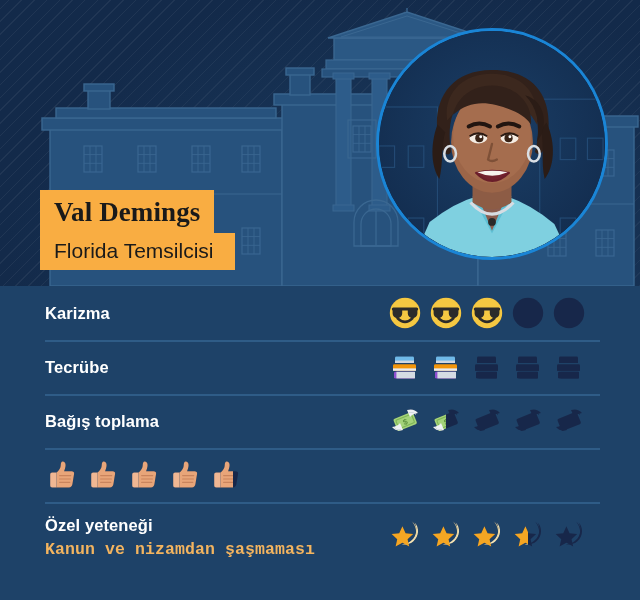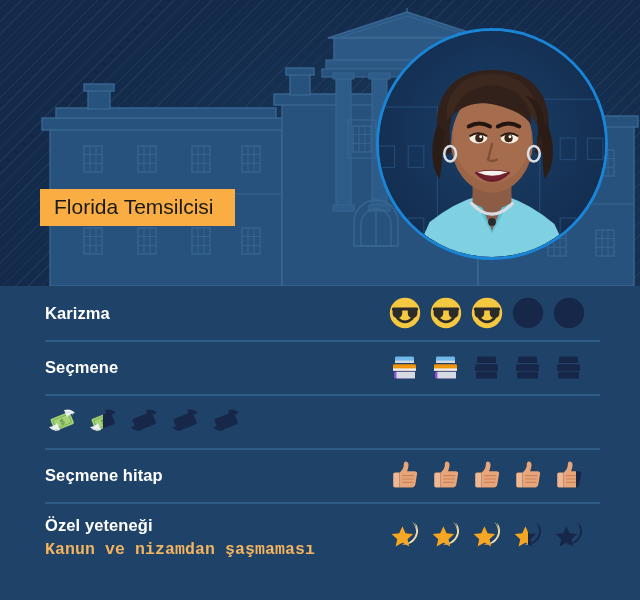--- a/index.html
+++ b/index.html
@@ -307,20 +307,21 @@
           <ellipse cx="73" cy="126" rx="6" ry="8" fill="none" stroke="#d9dfe5" stroke-width="2.6"></ellipse>
           <ellipse cx="159" cy="126" rx="6" ry="8" fill="none" stroke="#d9dfe5" stroke-width="2.6"></ellipse>
 
           <path d="M116 56 C 96 56, 80 68, 76 86 C 90 74, 104 72, 120 76 C 136 80, 150 86, 156 96 C 158 74, 140 56, 116 56 Z" fill="#32211a"></path>
           <path d="M150 66 C 162 78, 166 96, 162 114 C 174 100, 172 72, 150 66 Z" fill="#2b1c16"></path>
         </g>
       </svg>
     </div>
 
     <div id="banner">
+      <div id="banner-name">Val Demings</div>
       <span id="banner-row2"><span id="banner-role">Florida Temsilcisi</span></span>
     </div>
   </div>
 
   <div id="body">
 
     <svg width="0" height="0" style="position:absolute" aria-hidden="true">
       <defs>
 
         <g id="g-sun">
@@ -436,21 +437,21 @@
               <div class="layer">
                 <svg viewBox="0 0 34 34" style="color: rgb(22, 48, 79); filter: brightness(0) saturate(100%) invert(13%) sepia(35%) saturate(1600%) hue-rotate(190deg) brightness(92%) contrast(95%);">
                   <use href="#g-sun"></use>
                 </svg>
               </div>
             </div>
           </div>
         </div>
         <div class="rrow">
           <div class="rsep"></div>
-          <div class="rlabel">Seçmene</div>
+          <div class="rlabel">Tecrübe</div>
           <div class="ricons">
             <div class="ic">
               <div class="layer">
                 <svg viewBox="0 0 34 34" style="color: rgb(22, 48, 79); filter: brightness(0) saturate(100%) invert(13%) sepia(35%) saturate(1600%) hue-rotate(190deg) brightness(92%) contrast(95%);">
                   <use href="#g-books"></use>
                 </svg>
               </div>
               <div class="layer fill" style="width: 100%;">
                 <svg viewBox="0 0 34 34" style="color: rgb(245, 200, 66); width: 34px; height: 34px;">
                   <use href="#g-books"></use>
@@ -487,20 +488,21 @@
               <div class="layer">
                 <svg viewBox="0 0 34 34" style="color: rgb(22, 48, 79); filter: brightness(0) saturate(100%) invert(13%) sepia(35%) saturate(1600%) hue-rotate(190deg) brightness(92%) contrast(95%);">
                   <use href="#g-books"></use>
                 </svg>
               </div>
             </div>
           </div>
         </div>
         <div class="rrow">
           <div class="rsep"></div>
+          <div class="rlabel">Bağış toplama</div>
           <div class="ricons">
             <div class="ic">
               <div class="layer">
                 <svg viewBox="0 0 34 34" style="color: rgb(22, 48, 79); filter: brightness(0) saturate(100%) invert(13%) sepia(35%) saturate(1600%) hue-rotate(190deg) brightness(92%) contrast(95%);">
                   <use href="#g-money"></use>
                 </svg>
               </div>
               <div class="layer fill" style="width: 100%;">
                 <svg viewBox="0 0 34 34" style="color: rgb(245, 200, 66); width: 34px; height: 34px;">
                   <use href="#g-money"></use>
@@ -537,21 +539,20 @@
               <div class="layer">
                 <svg viewBox="0 0 34 34" style="color: rgb(22, 48, 79); filter: brightness(0) saturate(100%) invert(13%) sepia(35%) saturate(1600%) hue-rotate(190deg) brightness(92%) contrast(95%);">
                   <use href="#g-money"></use>
                 </svg>
               </div>
             </div>
           </div>
         </div>
         <div class="rrow">
           <div class="rsep"></div>
-          <div class="rlabel">Seçmene hitap</div>
           <div class="ricons">
             <div class="ic">
               <div class="layer">
                 <svg viewBox="0 0 34 34" style="color: rgb(22, 48, 79); filter: brightness(0) saturate(100%) invert(13%) sepia(35%) saturate(1600%) hue-rotate(190deg) brightness(92%) contrast(95%);">
                   <use href="#g-thumb"></use>
                 </svg>
               </div>
               <div class="layer fill" style="width: 100%;">
                 <svg viewBox="0 0 34 34" style="color: rgb(245, 200, 66); width: 34px; height: 34px;">
                   <use href="#g-thumb"></use>

